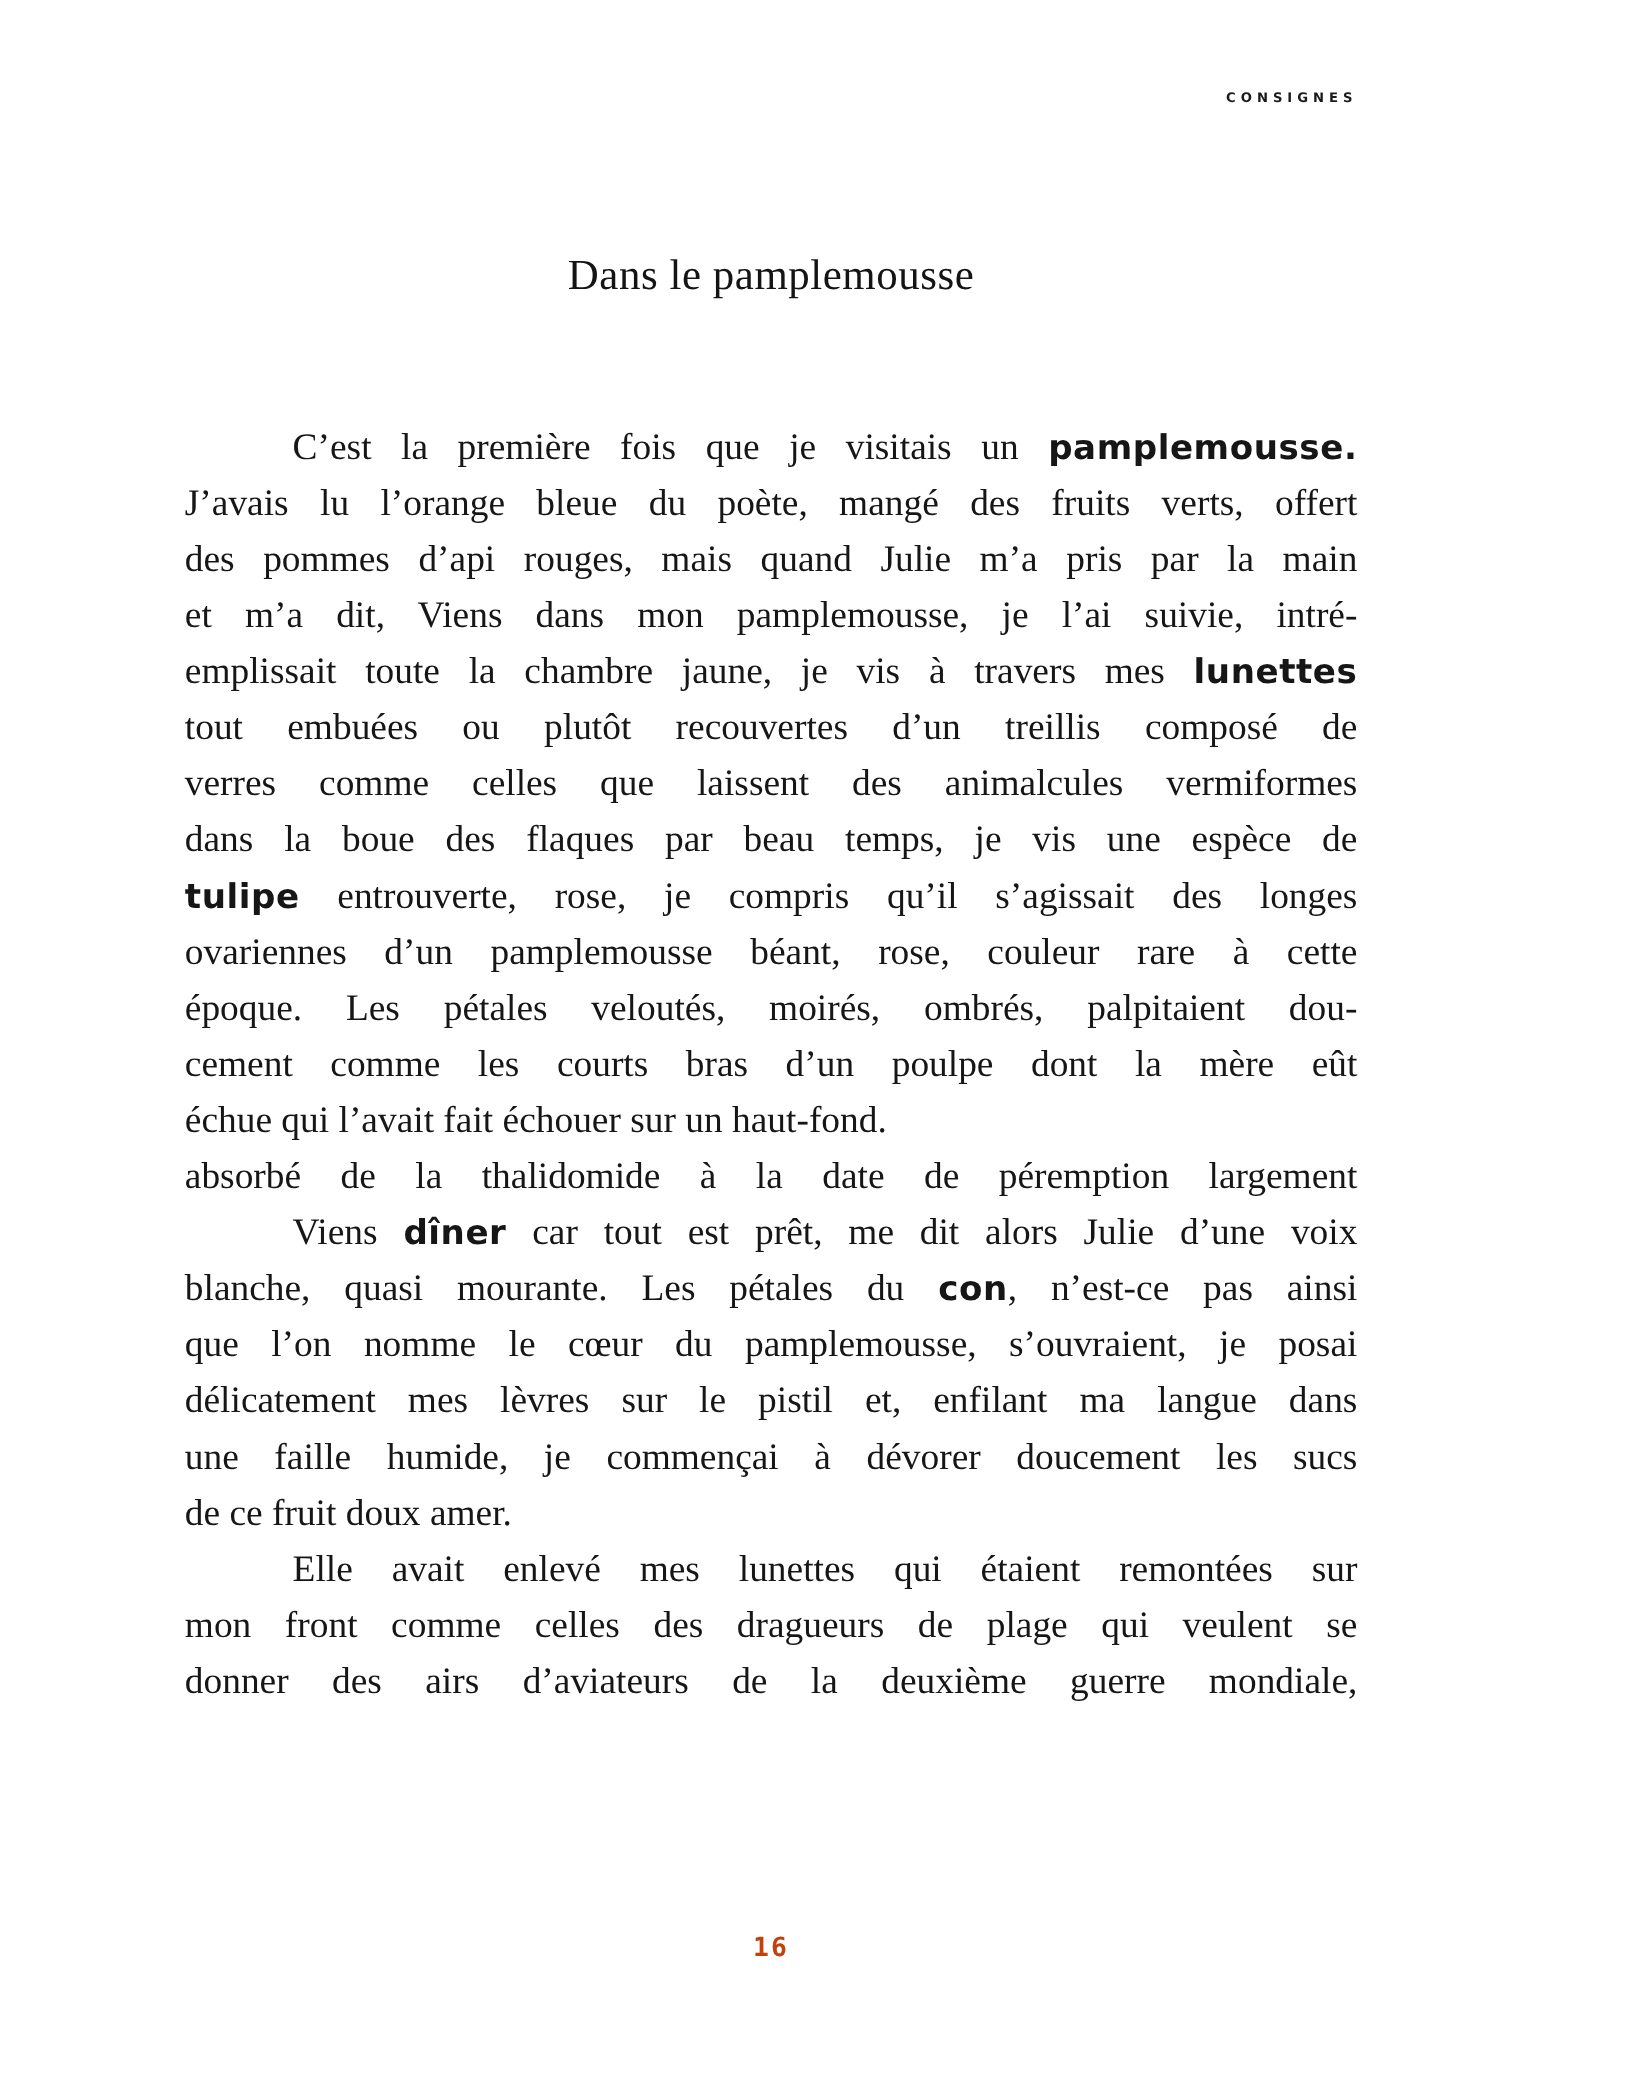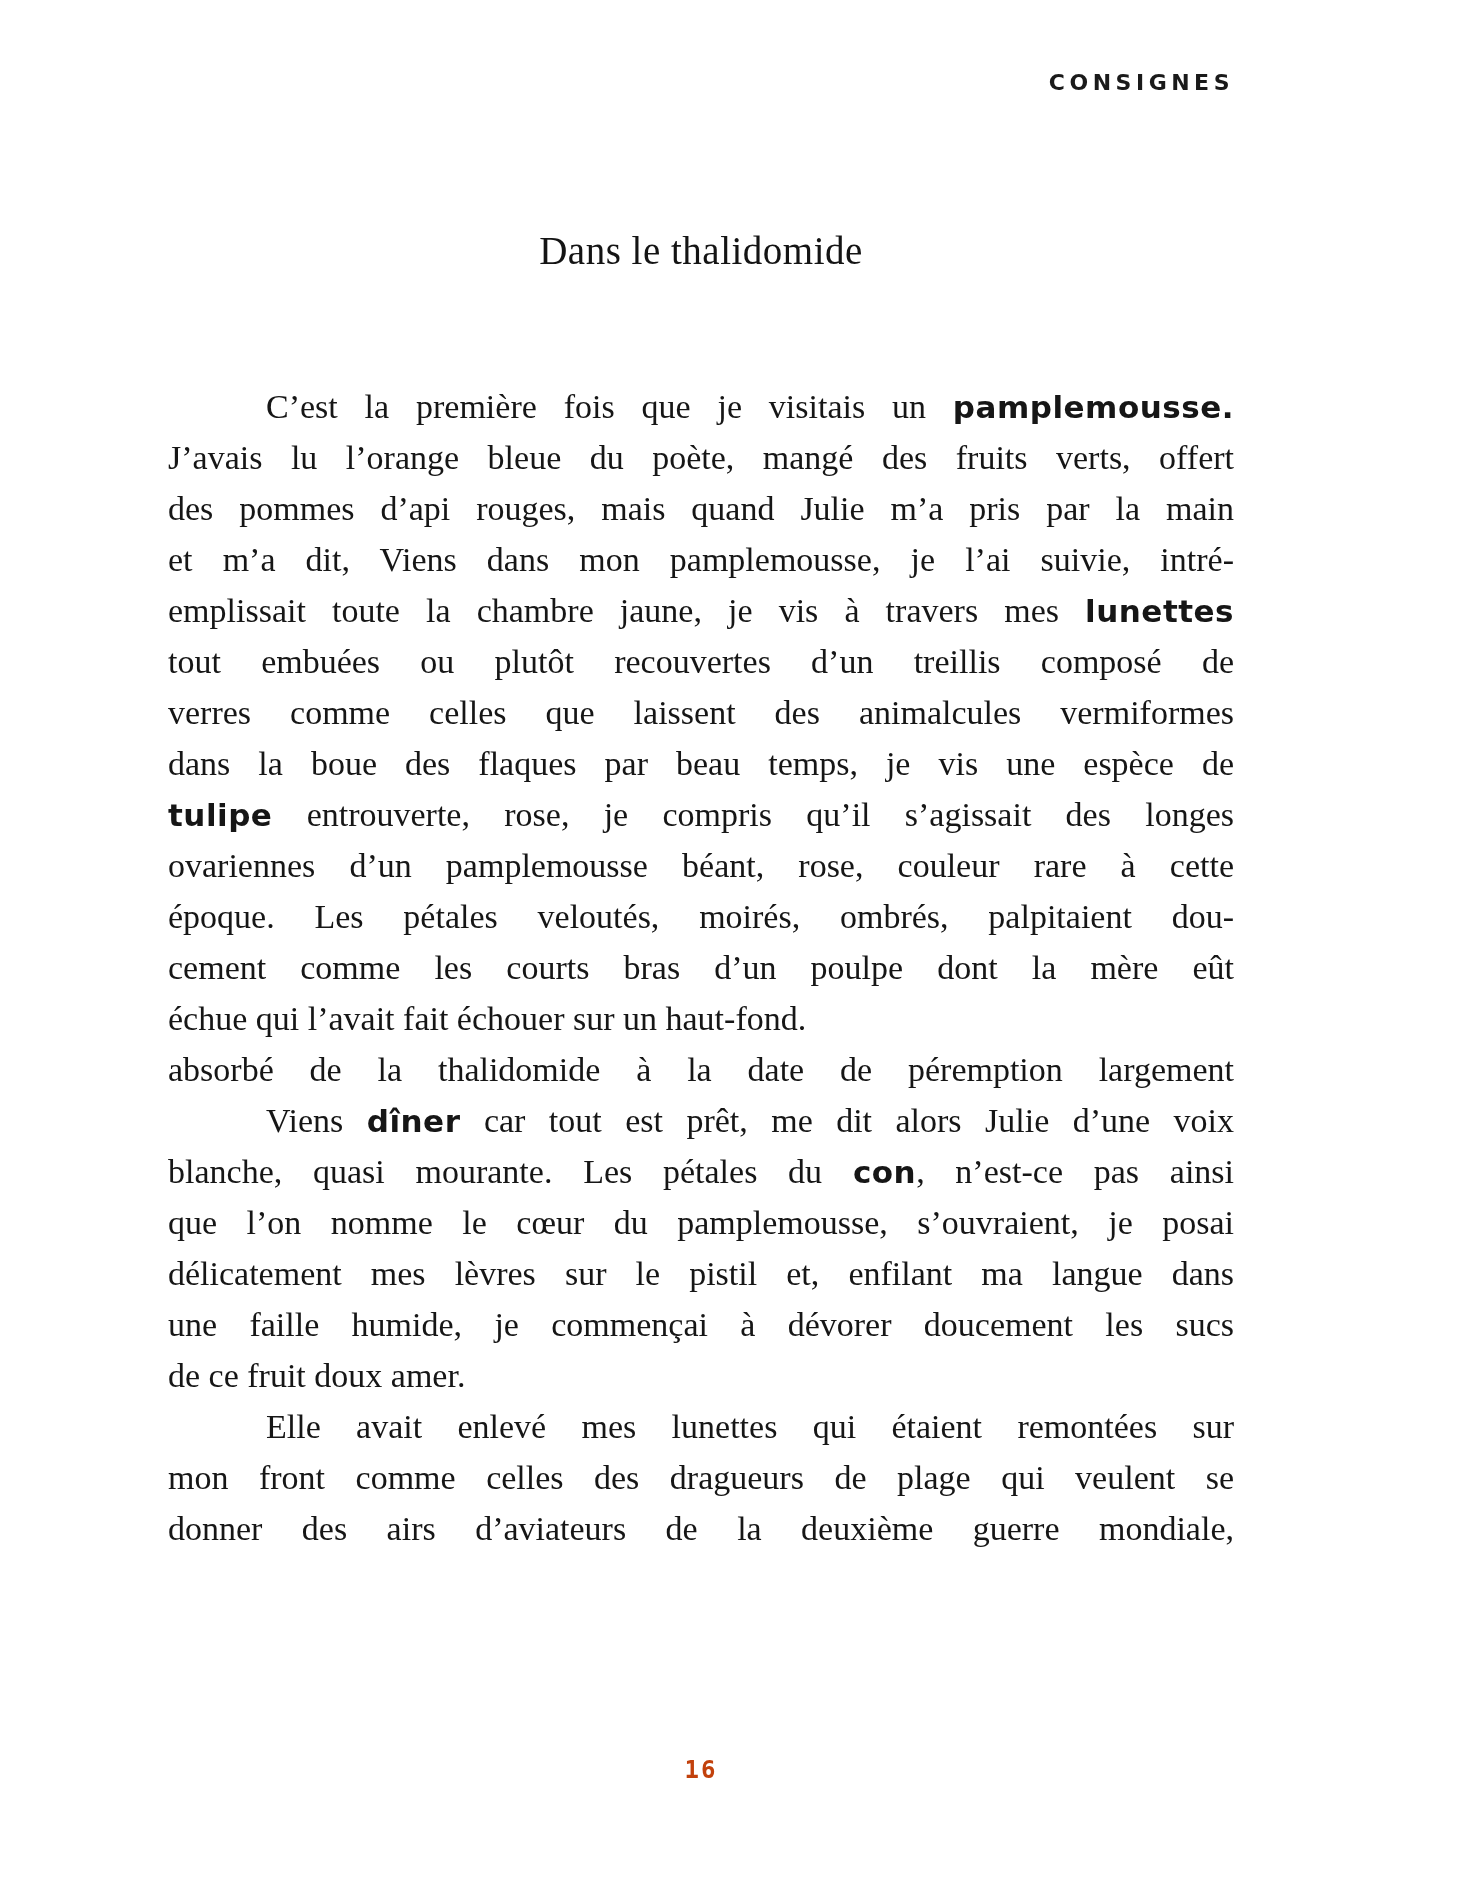--- a/index.html
+++ b/index.html
@@ -10,25 +10,25 @@
   }
   .page {
     position: relative;
     width: 1480px; height: 1888px;
     background: #ffffff;
     overflow: hidden;
     color: #141414;
   }
   .running-header {
     position: absolute;
-    top: 70px; left: 168px; width: 1066px;
+    top: 82px; left: 168px; width: 1066px;
     text-align: right;
     font-family: "DejaVu Sans", sans-serif;
     font-weight: 700;
-    font-size: 22px;
+    font-size: 12px;
     letter-spacing: 4.5px;
     color: #1a1a1a;
   }
   .title {
     position: absolute;
     top: 228px; left: 168px; width: 1066px;
     margin: 0;
     text-align: center;
     font-family: "Liberation Serif", serif;
     font-weight: 400;
@@ -72,21 +72,21 @@
     letter-spacing: 2px;
     color: #c2410c;
   }
 </style>
 </head>
 <body>
 
 <div class="page">
   <div class="running-header">CONSIGNES</div>
 
-  <h1 class="title">Dans le thalidomide</h1>
+  <h1 class="title">Dans le pamplemousse</h1>
 
   <div class="body-text" id="body-text">
       <div class="line first"><span>C’est la première fois que je visitais un </span><span class="b">pamplemousse.</span></div>
       <div class="line"><span>J’avais lu l’orange bleue du poète, mangé des fruits verts, offert</span></div>
       <div class="line"><span>des pommes d’api rouges, mais quand Julie m’a pris par la main</span></div>
       <div class="line"><span>et m’a dit, Viens dans mon pamplemousse, je l’ai suivie, intré-</span></div>
       <div class="line"><span>emplissait toute la chambre jaune, je vis à travers mes </span><span class="b">lunettes</span></div>
       <div class="line"><span>tout embuées ou plutôt recouvertes d’un treillis composé de</span></div>
       <div class="line"><span>verres comme celles que laissent des animalcules vermiformes</span></div>
       <div class="line"><span>dans la boue des flaques par beau temps, je vis une espèce de</span></div>

